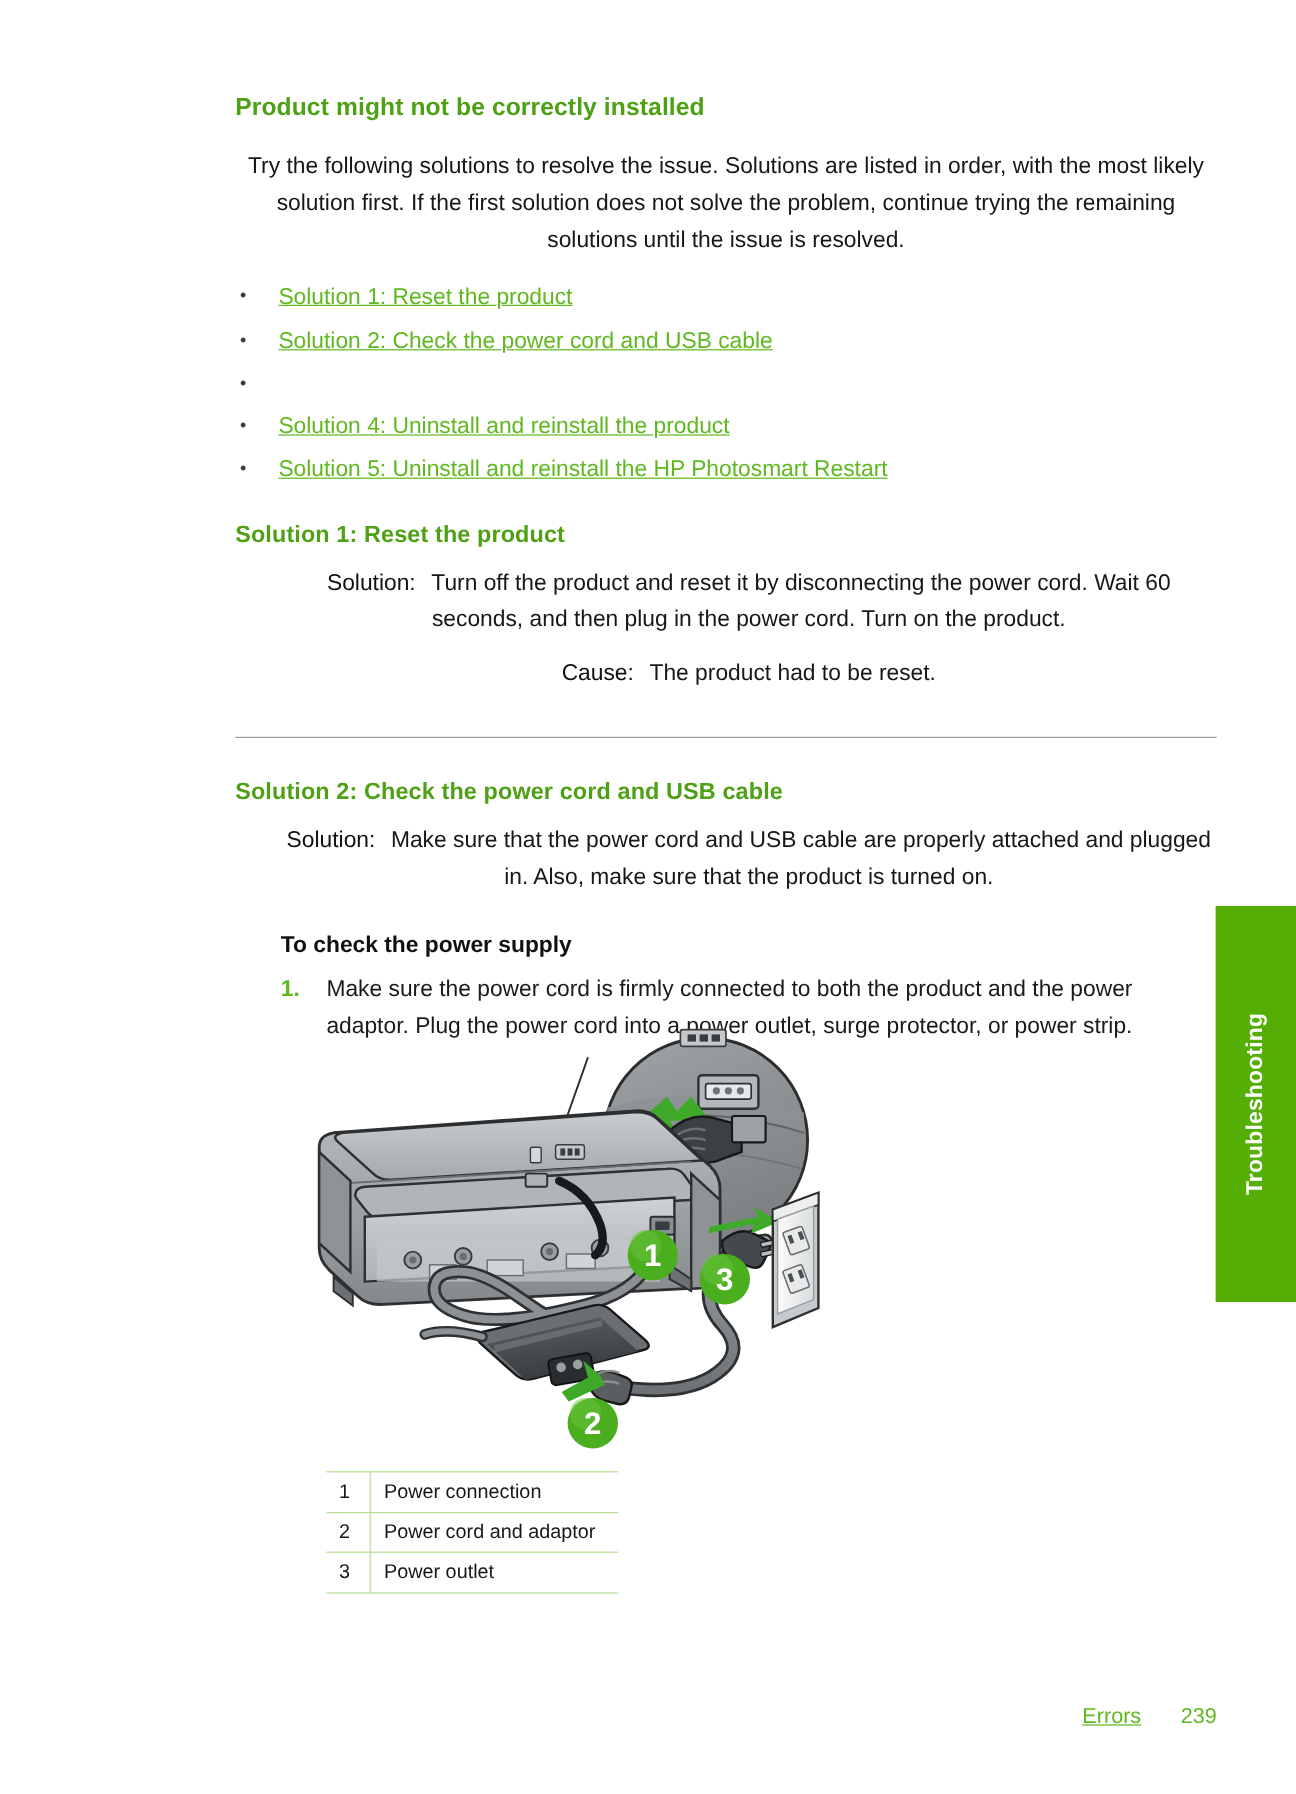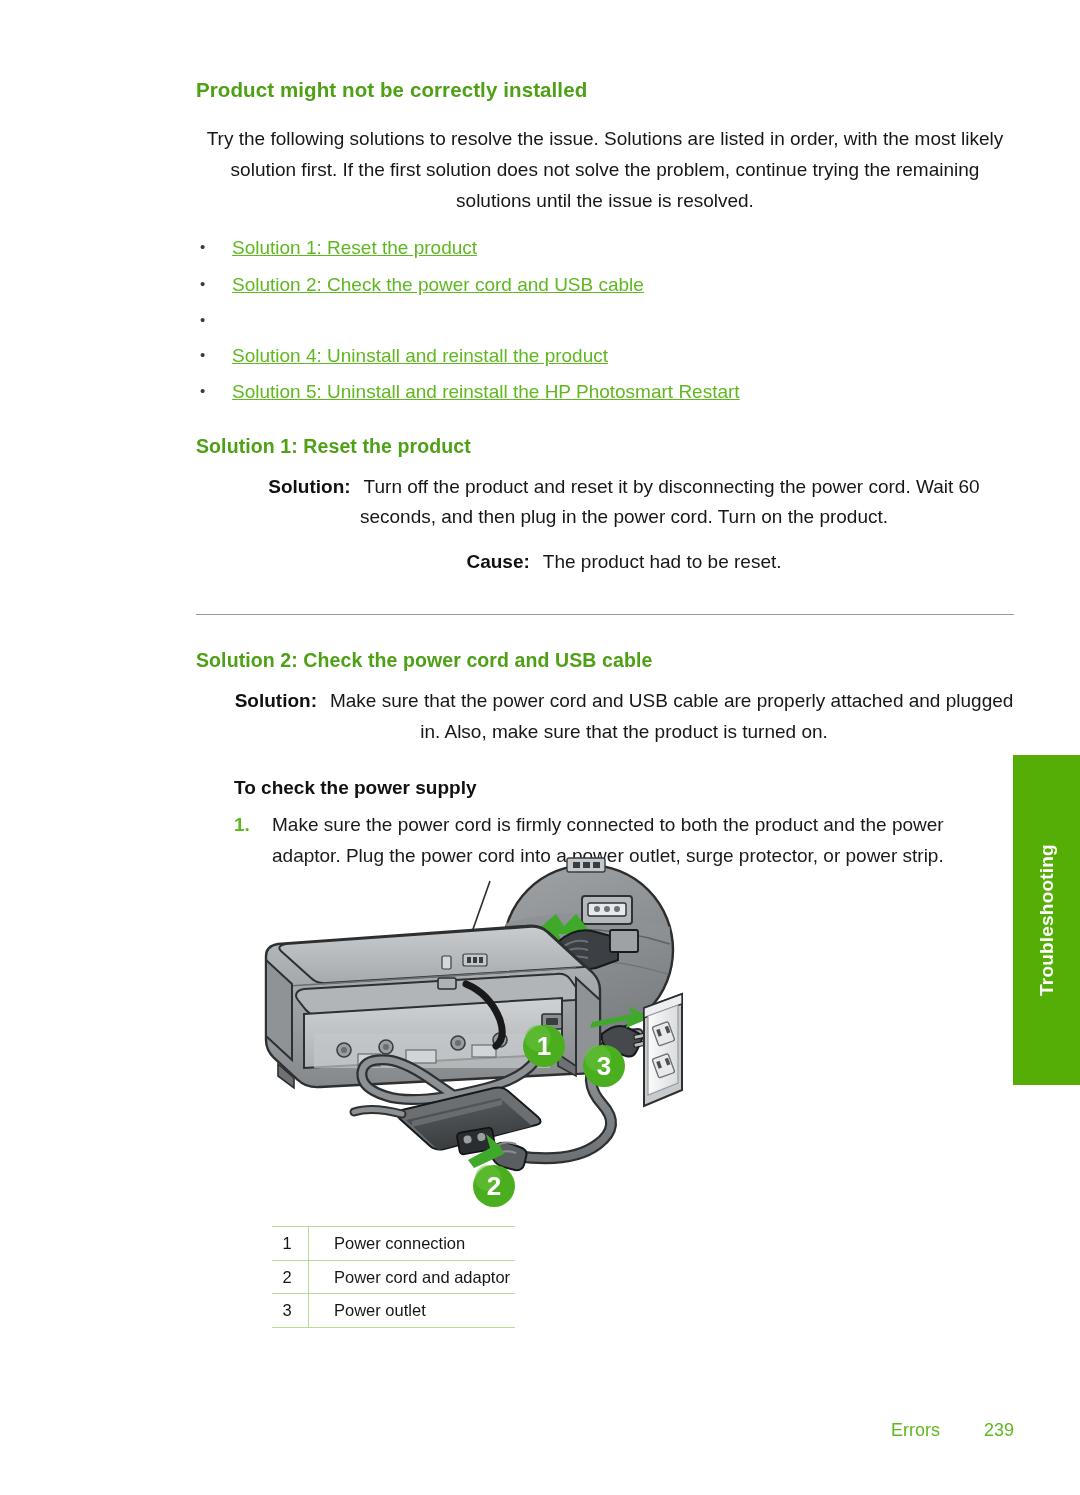--- a/index.html
+++ b/index.html
@@ -80,21 +80,21 @@
     font-size: 19px;
     line-height: 1.5;
   }
 
   
   .indent {
     margin-left: 38px;
   }
 
   .run-in {
-    font-weight: bold;
+    font-weight: normal;
     color: #111;
   }
   .run-in-gap {
     display: inline-block;
     width: 13px;
   }
 
   hr.divider {
     border: none;
     border-top: 1px solid #9a9a9a;
@@ -156,21 +156,21 @@
     padding: 6px 0 6px 0;
     line-height: 1.25;
   }
   .legend-table td.k {
     width: 30px;
     text-align: center;
     border-right: 1.5px solid #b7dd93;
     padding-right: 6px;
   }
   .legend-table td.v {
-    padding-left: 25px;
+    padding-left: 11px;
   }
 
   
   .side-tab {
     position: absolute;
     left: 1013px;
     top: 755px;
     width: 67px;
     height: 330px;
     background: #54ae05;
@@ -191,21 +191,21 @@
   
   .footer {
     position: absolute;
     left: 0;
     top: 1420px;
     width: 1014px;
     text-align: right;
     color: #5fb81f;
     font-size: 18px;
   }
-  .footer .ft-label { margin-right: 44px; }
+  .footer .ft-label { margin-right: 33px; text-decoration: underline; }
 </style>
 </head>
 <body>
 
 <div class="page">
 
   <div class="content">
 
     <h1 class="section-title">Product might not be correctly installed</h1>
 

